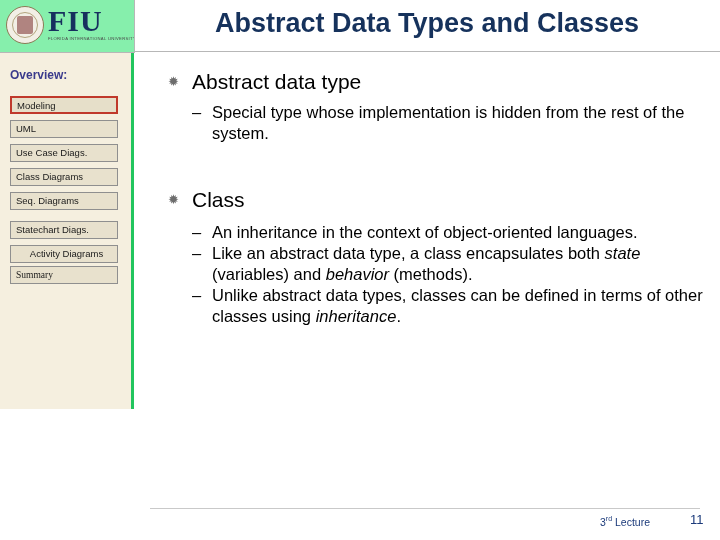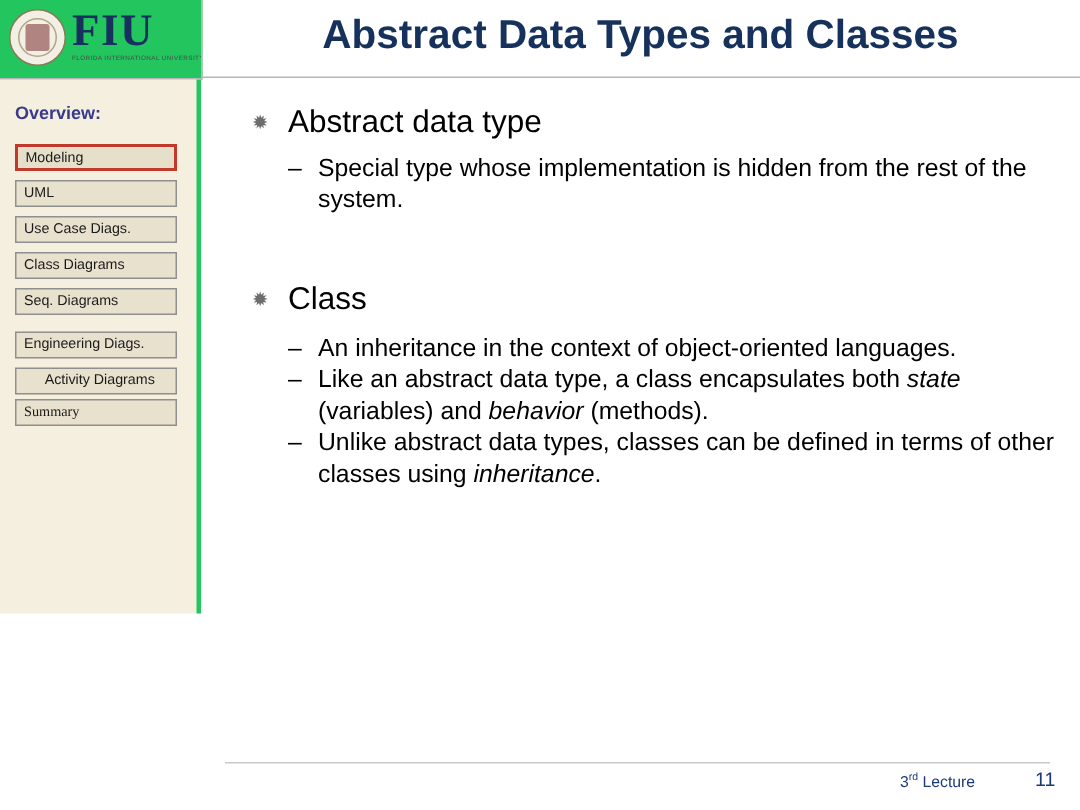--- a/index.html
+++ b/index.html
@@ -20,21 +20,21 @@
     background: #ffffff;
   }
 
   
   .logo-box {
     position: absolute;
     left: 0px;
     top: 0px;
     width: 134px;
     height: 52px;
-    background: #22c55e;
+    background: #86efac;
     border-bottom: 1px solid #b7b7b7;
     border-right: 1px solid #b7b7b7;
     overflow: hidden;
   }
   .logo-seal {
     position: absolute;
     left: 6px;
     top: 6px;
     width: 38px;
     height: 38px;
@@ -245,21 +245,21 @@
   </div>
 
   <div class="sidebar">
     <div class="sidebar-title">Overview:</div>
     <div id="nav-container">
         <div class="nav-item selected" style="top: 43px;"><span>Modeling</span></div>
         <div class="nav-item" style="top: 67px;"><span>UML</span></div>
         <div class="nav-item" style="top: 91px;"><span>Use Case Diags.</span></div>
         <div class="nav-item" style="top: 115px;"><span>Class Diagrams</span></div>
         <div class="nav-item" style="top: 139px;"><span>Seq. Diagrams</span></div>
-        <div class="nav-item" style="top: 168px;"><span>Engineering Diags.</span></div>
+        <div class="nav-item" style="top: 168px;"><span>Statechart Diags.</span></div>
         <div class="nav-item" style="top: 192px; text-align: center;"><span>Activity Diagrams</span></div>
         <div class="nav-item" style="top: 213px; font-family: Liberation Serif, serif;"><span>Summary</span></div>
       </div>
   </div>
 
   <div class="content" id="content-container">
       <div class="bullet-row">
         <span class="b1-marker">✹</span>
         <div class="b1-text">Abstract data type</div>
       </div>

